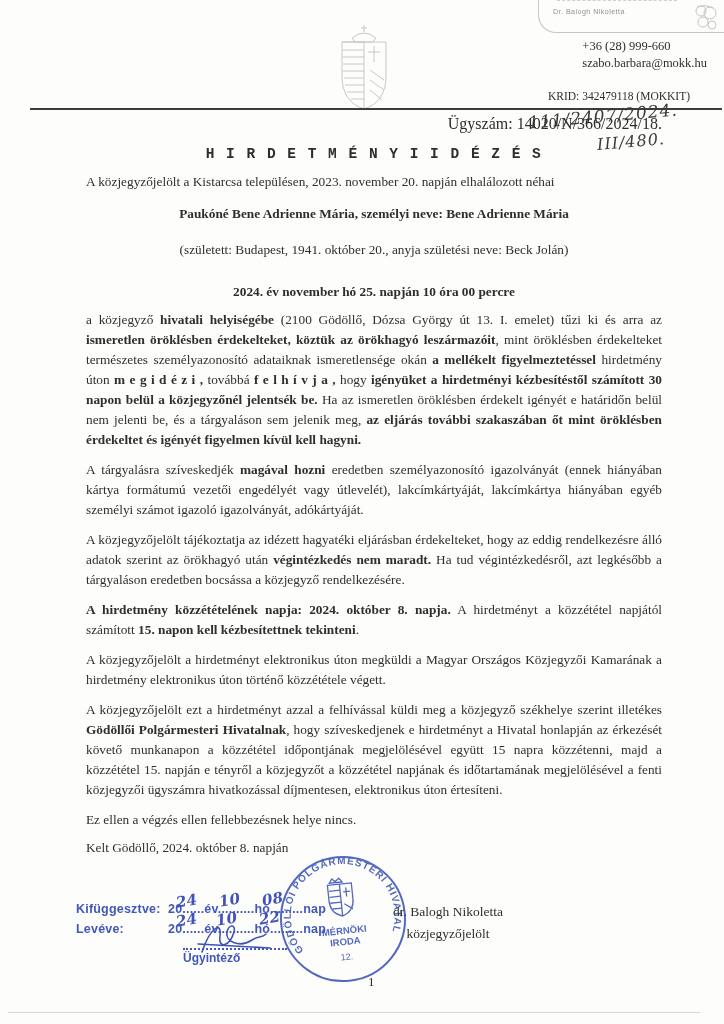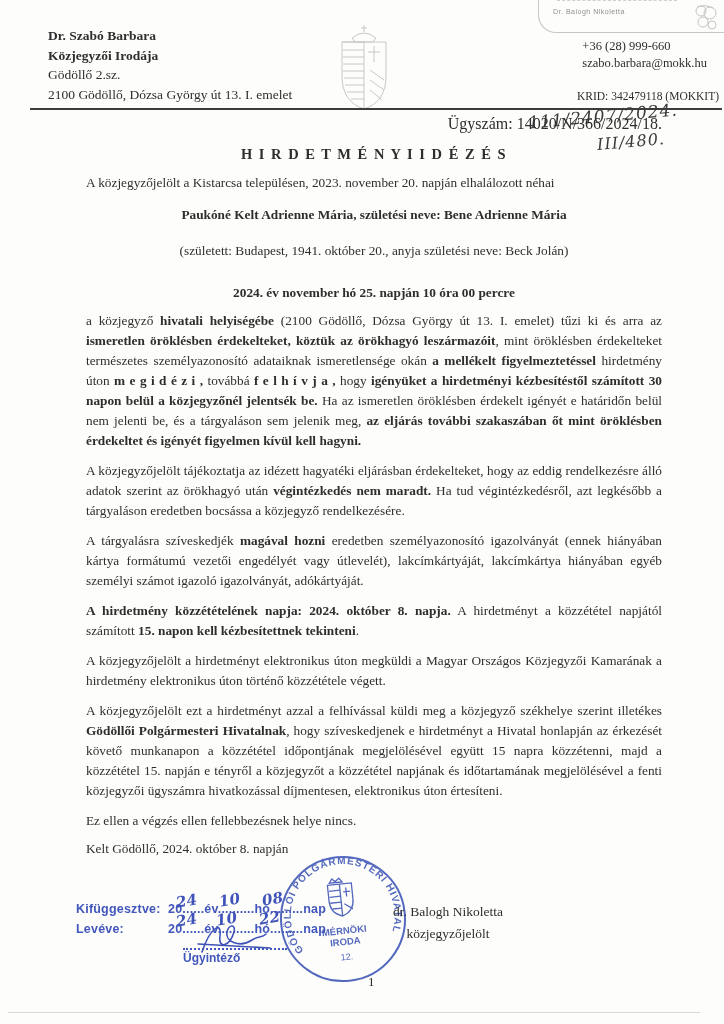--- a/index.html
+++ b/index.html
@@ -10,32 +10,32 @@
   .corner-stamp{position:absolute;left:538px;top:-14px;width:188px;height:46px;
         border:1px solid #c6c6c6;border-top:none;border-right:none;border-radius:0 0 0 18px;}
   .corner-stamp .dash{position:absolute;left:18px;top:14px;width:120px;border-top:1px dashed #cfcfcf;}
   .corner-stamp .nm{position:absolute;left:14px;top:22px;font-family:"Liberation Sans",sans-serif;
         font-size:7px;color:#909090;letter-spacing:.5px;}
   .corner-emblem{position:absolute;left:692px;top:2px;}
   .office{position:absolute;left:48px;top:26px;font-size:13.5px;line-height:19.5px;}
   .office .b1{font-weight:bold;}
   .arms-header{position:absolute;left:332px;top:24px;}
   .contact{position:absolute;right:17px;top:38px;text-align:left;font-size:12.5px;line-height:17px;}
-  .krid{position:absolute;right:5px;top:90px;font-size:11.5px;}
+  .krid{position:absolute;right:34px;top:90px;font-size:11.5px;}
   .header-rule{position:absolute;left:30px;right:2px;top:108px;border-top:2px solid #3c3c3c;}
 
   
   .hw{font-family:"DejaVu Serif", serif;font-style:italic;color:#3a3a3a;}
   .ref1{position:absolute;left:528px;top:106px;font-size:17px;letter-spacing:1px;transform:rotate(-5deg);}
   .ref2{position:absolute;left:597px;top:132px;font-size:16px;letter-spacing:1px;transform:rotate(-5deg);}
 
   
   .content{position:absolute;left:86px;top:115px;width:576px;}
   .ugyszam{font-weight:normal;font-size:16px;text-align:right;}
-  .doc-title{text-align:center;font-weight:bold;font-size:14.5px;letter-spacing:1.5px;margin-top:13px;}
+  .doc-title{text-align:center;font-weight:bold;font-size:14.5px;letter-spacing:1.5px;margin-top:13px;font-family:Liberation Mono, monospace;}
   .content p{font-size:13.3px;line-height:20px;text-align:justify;margin:10px 0 0 0;}
   .content p.center{text-align:center;}
   .b{font-weight:bold;}
 
   
   .stamp-blue{color:#4257bb;font-family:"Liberation Sans",sans-serif;}
   .posting-stamp{position:absolute;left:76px;top:899px;width:250px;font-size:12.5px;font-weight:600;
         letter-spacing:.2px;line-height:20px;}
   .posting-stamp .row{display:flex;}
   .posting-stamp .lbl{width:92px;}
@@ -62,26 +62,20 @@
   <svg class="corner-emblem" width="28" height="32" viewBox="0 0 28 32">
     <g fill="none" stroke="#c4c4c4" stroke-width="1">
       <circle cx="9" cy="9" r="5"></circle>
         <circle cx="18" cy="11" r="6"></circle>
       <circle cx="11" cy="20" r="5"></circle>
         <circle cx="20" cy="23" r="4"></circle>
       <path d="M5,5 q8,-3 16,1"></path>
     </g>
   </svg>
 
-  <div class="office">
-    <div class="b1">Dr. Szabó Barbara</div>
-    <div class="b1">Közjegyzői Irodája</div>
-    <div>Gödöllő 2.sz.</div>
-    <div>2100 Gödöllő, Dózsa György út 13. I. emelet</div>
-  </div>
 
   <svg class="arms-header" width="64" height="88" viewBox="0 0 64 88">
     <g fill="none" stroke="#c8c8c8" stroke-width="1">
       <line x1="32" y1="1" x2="32" y2="8"></line>
         <line x1="29" y1="4" x2="35" y2="4"></line>
       <path d="M20,14 q12,-10 24,0 q-2,4 -4,4 h-16 q-2,0 -4,-4 z"></path>
       <path d="M10,18 H54 V52 Q54,78 32,85 Q10,78 10,52 Z"></path>
       <line x1="10" y1="18" x2="32" y2="18"></line>
       <line x1="11" y1="26" x2="32" y2="26"></line>
         <line x1="11" y1="33" x2="32" y2="33"></line>
@@ -105,26 +99,26 @@
   <div class="header-rule"></div>
 
   <div class="hw ref1">111/2407/2024.</div>
   <div class="hw ref2">III/480.</div>
 
   <div class="content">
     <div class="ugyszam">Ügyszám: 14020/N/366/2024/18.</div>
     <div class="doc-title">H I R D E T M É N Y I   I D É Z É S</div>
 
     <p>A közjegyzőjelölt a Kistarcsa településen, 2023. november 20. napján elhalálozott néhai</p>
-    <p class="center b" style="margin-top:12px">Paukóné Kelt Adrienne Mária, születési neve: Bene Adrienne Mária</p>
+    <p class="center b" style="margin-top:12px">Paukóné Bene Adrienne Mária, személyi neve: Bene Adrienne Mária</p>
     <p class="center" style="margin-top:16px">(született: Budapest, 1941. október 20., anyja születési neve: Beck Jolán)</p>
     <p class="center b" style="margin-top:22px">2024. év november hó 25. napján 10 óra 00 percre</p>
     <p style="margin-top:8px"><span>a közjegyző </span><span class="b">hivatali helyiségébe</span><span> (2100 Gödöllő, Dózsa György út 13. I. emelet) tűzi ki és arra az </span><span class="b">ismeretlen öröklésben érdekelteket, köztük az örökhagyó leszármazóit</span><span>, mint öröklésben érdekelteket természetes személyazonosító adataiknak ismeretlensége okán </span><span class="b">a mellékelt figyelmeztetéssel</span><span> hirdetmény úton </span><span class="b">m e g i d é z i ,</span><span> továbbá </span><span class="b">f e l h í v j a ,</span><span> hogy </span><span class="b">igényüket a hirdetményi kézbesítéstől számított 30 napon belül a közjegyzőnél jelentsék be.</span><span> Ha az ismeretlen öröklésben érdekelt igényét e határidőn belül nem jelenti be, és a tárgyaláson sem jelenik meg, </span><span class="b">az eljárás további szakaszában őt mint öröklésben érdekeltet és igényét figyelmen kívül kell hagyni.</span></p>
+    <p><span>A tárgyalásra szíveskedjék </span><span class="b">magával hozni</span><span> eredetben személyazonosító igazolványát (ennek hiányában kártya formátumú vezetői engedélyét vagy útlevelét), lakcímkártyáját, lakcímkártya hiányában egyéb személyi számot igazoló igazolványát, adókártyáját.</span></p>
     <p><span>A közjegyzőjelölt tájékoztatja az idézett hagyatéki eljárásban érdekelteket, hogy az eddig rendelkezésre álló adatok szerint az örökhagyó után </span><span class="b">végintézkedés nem maradt.</span><span> Ha tud végintézkedésről, azt legkésőbb a tárgyaláson eredetben bocsássa a közjegyző rendelkezésére.</span></p>
-    <p><span>A tárgyalásra szíveskedjék </span><span class="b">magával hozni</span><span> eredetben személyazonosító igazolványát (ennek hiányában kártya formátumú vezetői engedélyét vagy útlevelét), lakcímkártyáját, lakcímkártya hiányában egyéb személyi számot igazoló igazolványát, adókártyáját.</span></p>
     <p><span class="b">A hirdetmény közzétételének napja: 2024. október 8. napja.</span><span> A hirdetményt a közzététel napjától számított </span><span class="b">15. napon kell kézbesítettnek tekinteni</span><span>.</span></p>
     <p>A közjegyzőjelölt a hirdetményt elektronikus úton megküldi a Magyar Országos Közjegyzői Kamarának a hirdetmény elektronikus úton történő közzététele végett.</p>
     <p><span>A közjegyzőjelölt ezt a hirdetményt azzal a felhívással küldi meg a közjegyző székhelye szerint illetékes </span><span class="b">Gödöllői Polgármesteri Hivatalnak</span><span>, hogy szíveskedjenek e hirdetményt a Hivatal honlapján az érkezését követő munkanapon a közzététel időpontjának megjelölésével együtt 15 napra közzétenni, majd a közzététel 15. napján e tényről a közjegyzőt a közzététel napjának és időtartamának megjelölésével a fenti közjegyzői ügyszámra hivatkozással díjmentesen, elektronikus úton értesíteni.</span></p>
     <p>Ez ellen a végzés ellen fellebbezésnek helye nincs.</p>
     <p style="margin-top:8px">Kelt Gödöllő, 2024. október 8. napján</p>
   </div>
 
   <div class="posting-stamp stamp-blue">
     <div class="row">
       <span class="lbl">Kifüggesztve:</span>

